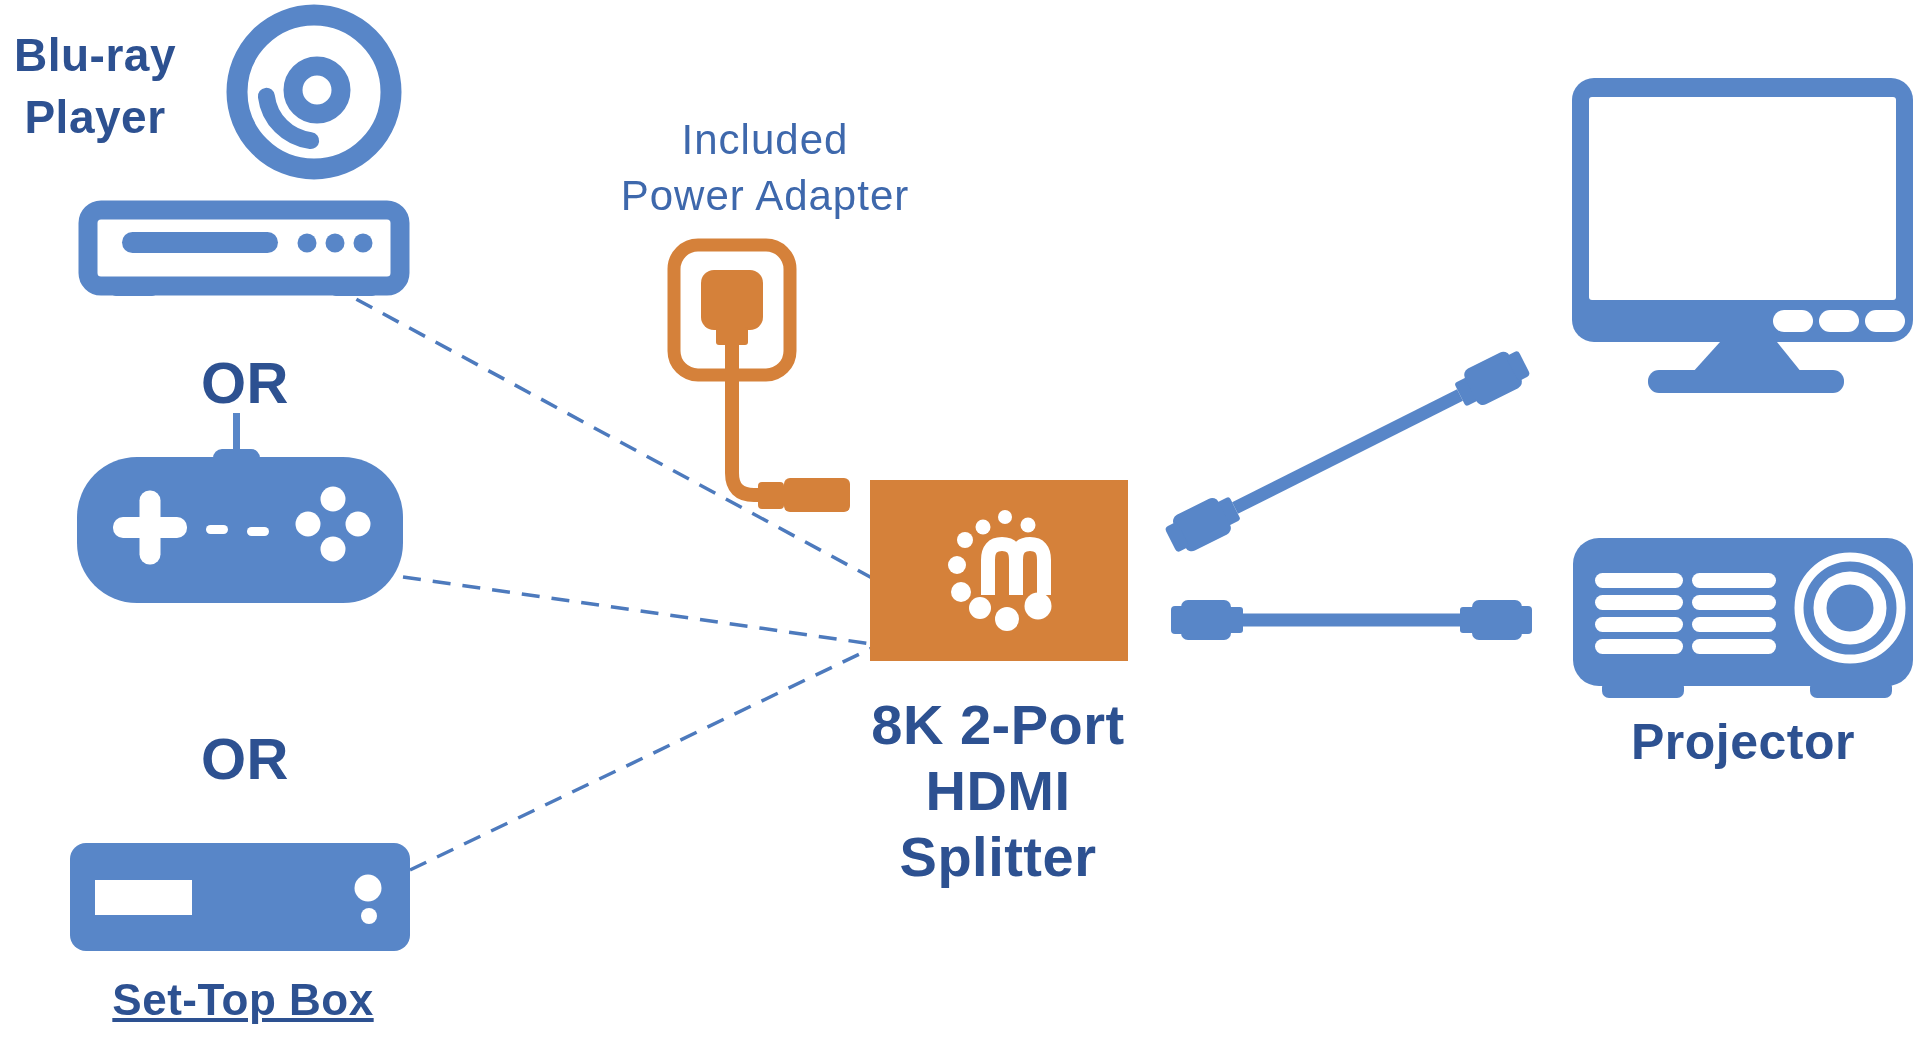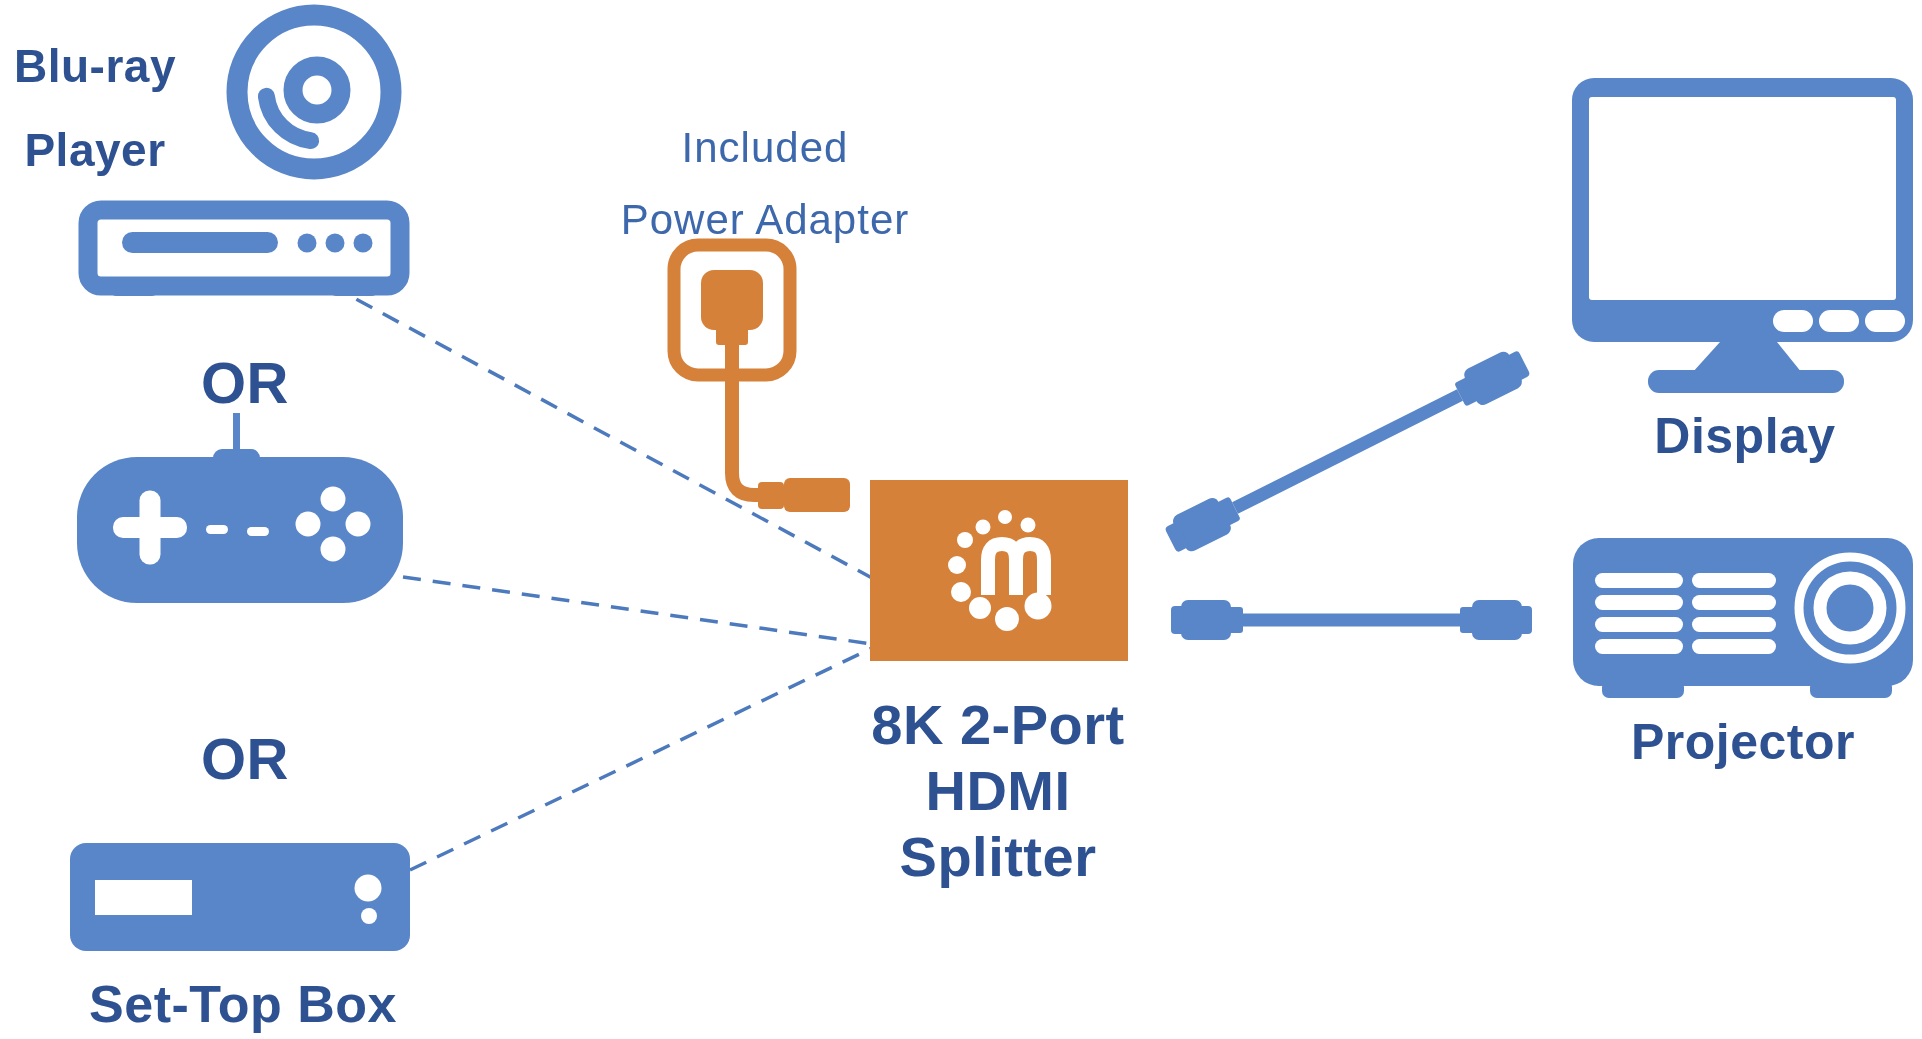--- a/index.html
+++ b/index.html
@@ -14,29 +14,29 @@
   svg{display:block;overflow:visible;}
   .label{
     position:absolute;
     color:#2D5191;
     font-weight:bold;
     text-align:center;
     white-space:pre-line;
     line-height:1.22;
     letter-spacing:0.5px;
   }
-  .label-bluray{left:5px;top:24px;width:180px;font-size:46px;line-height:84px;}
+  .label-bluray{left:5px;top:24px;width:180px;font-size:46px;line-height:62px;}
   .label-or1{left:190px;top:348px;width:110px;font-size:58px;}
   .label-console{left:10px;top:620px;width:440px;font-size:54px;}
   .label-or2{left:190px;top:724px;width:110px;font-size:58px;}
-  .label-settop{left:33px;top:976px;width:420px;font-size:52px;line-height:1.1;}
+  .label-settop{left:33px;top:976px;width:420px;font-size:44px;line-height:1.1;text-decoration:underline;}
   .label-adapter{
     left:530px;top:112px;width:470px;
     font-size:42px;font-weight:normal;
-    color:#3E68AC;line-height:72px;letter-spacing:1px;
+    color:#3E68AC;line-height:56px;letter-spacing:1px;
   }
   .label-splitter{left:820px;top:692px;width:356px;font-size:56px;line-height:66px;}
   .label-display{left:1595px;top:406px;width:300px;font-size:50px;}
   .label-projector{left:1593px;top:712px;width:300px;font-size:50px;}
   .splitter-box{
     position:absolute;left:870px;top:480px;width:258px;height:181px;
     background:#D5813A;
   }
 </style>
 </head>
@@ -151,21 +151,20 @@
   <svg class="abs" style="left:1570px;top:70px;" width="350" height="330" viewBox="0 0 350 330">
     <polygon points="150,272 207,272 232,303 122,303" fill="#5886C8"></polygon>
     <rect x="78" y="300" width="196" height="23" rx="11" fill="#5886C8"></rect>
     <rect x="2" y="8" width="341" height="264" rx="22" fill="#5886C8"></rect>
     <rect x="19" y="27" width="307" height="203" rx="3" fill="#ffffff"></rect>
     <rect x="203" y="240" width="40" height="22" rx="11" fill="#ffffff"></rect>
     <rect x="249" y="240" width="40" height="22" rx="11" fill="#ffffff"></rect>
     <rect x="295" y="240" width="40" height="22" rx="11" fill="#ffffff"></rect>
   </svg>
 
-  <div class="label label-display">Display</div>
 
   <svg class="abs" style="left:1570px;top:530px;" width="350" height="175" viewBox="0 0 350 175">
     <rect x="32" y="150" width="82" height="18" rx="7" fill="#5886C8"></rect>
     <rect x="240" y="150" width="82" height="18" rx="7" fill="#5886C8"></rect>
     <rect x="3" y="8" width="340" height="148" rx="26" fill="#5886C8"></rect>
     <g fill="#ffffff">
       <rect x="25" y="43" width="88" height="15" rx="7.5"></rect>
       <rect x="25" y="65" width="88" height="15" rx="7.5"></rect>
       <rect x="25" y="87" width="88" height="15" rx="7.5"></rect>
       <rect x="25" y="109" width="88" height="15" rx="7.5"></rect>

